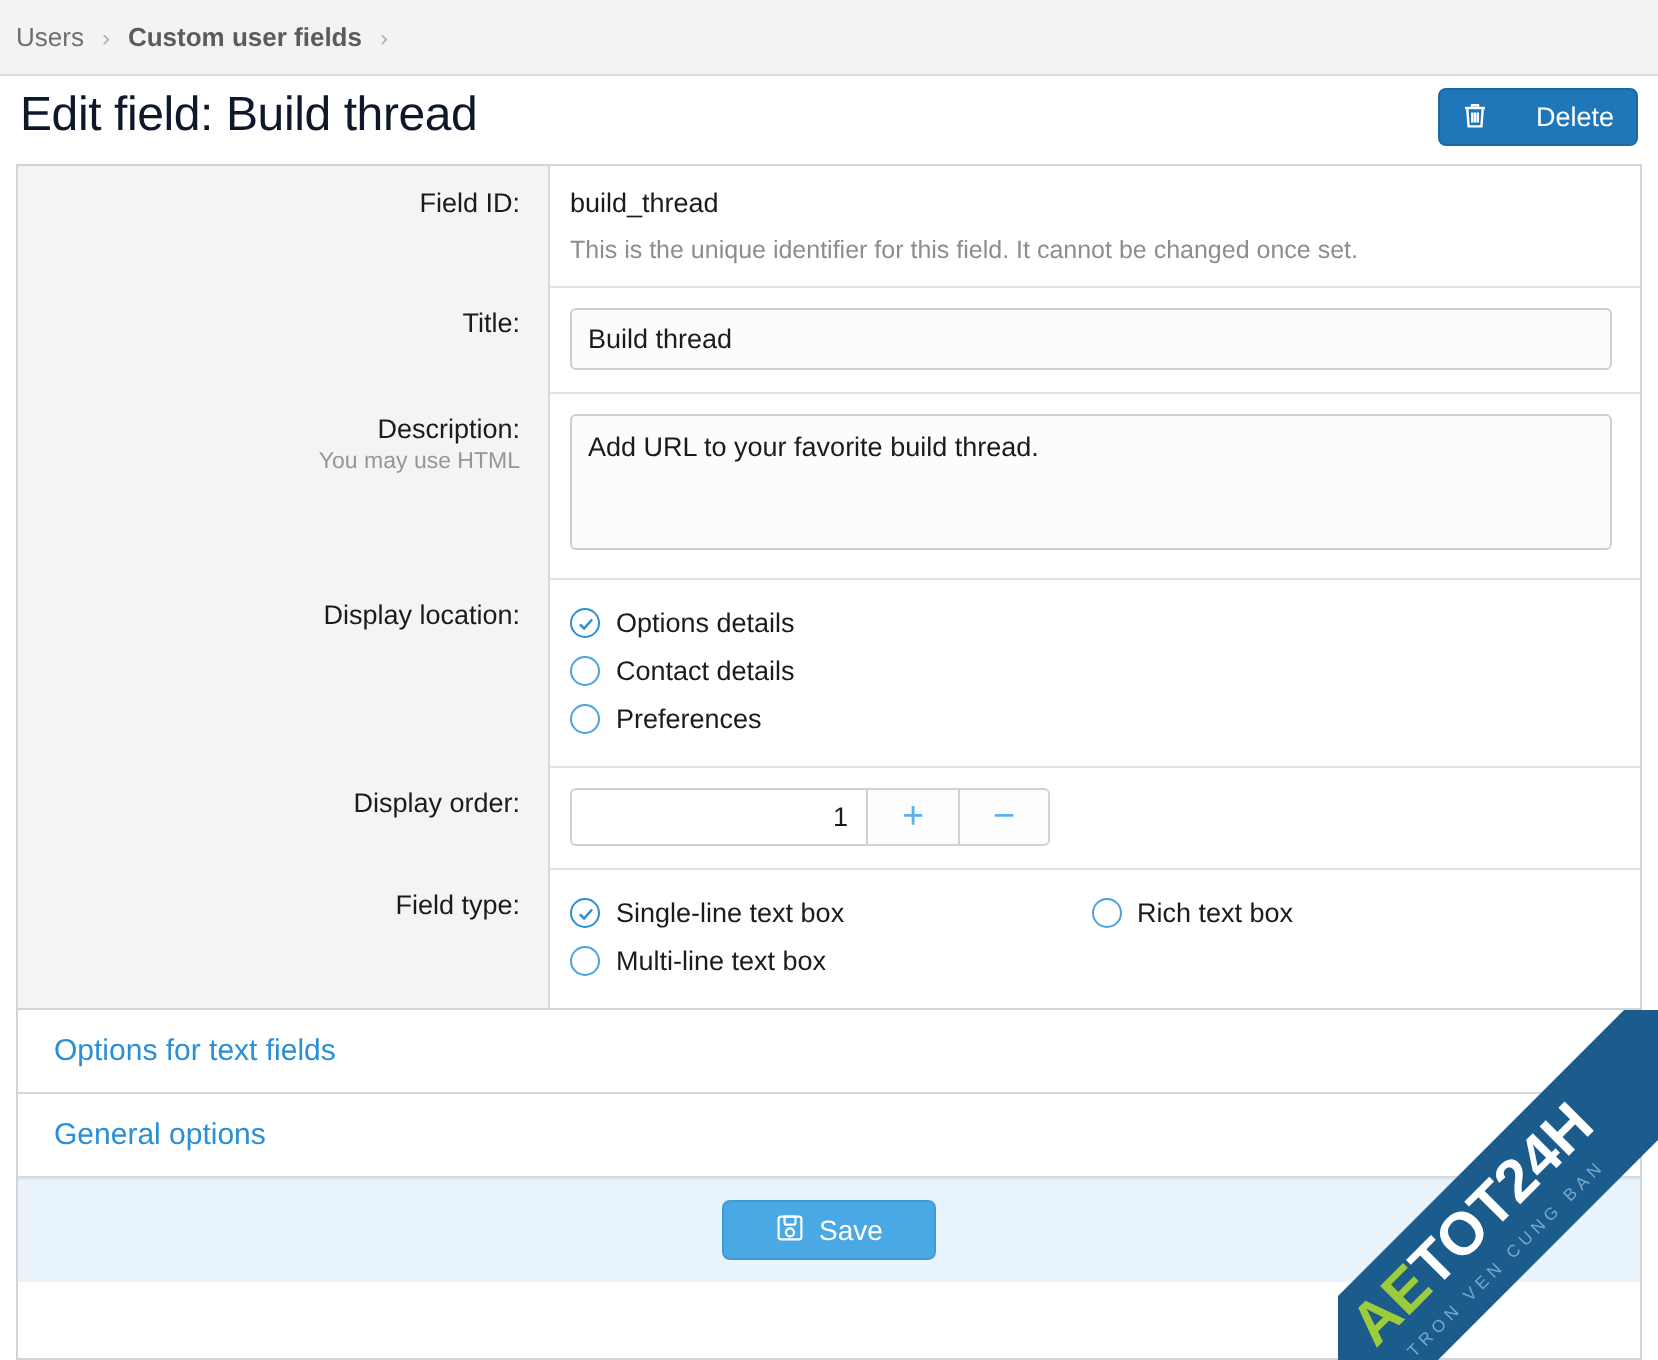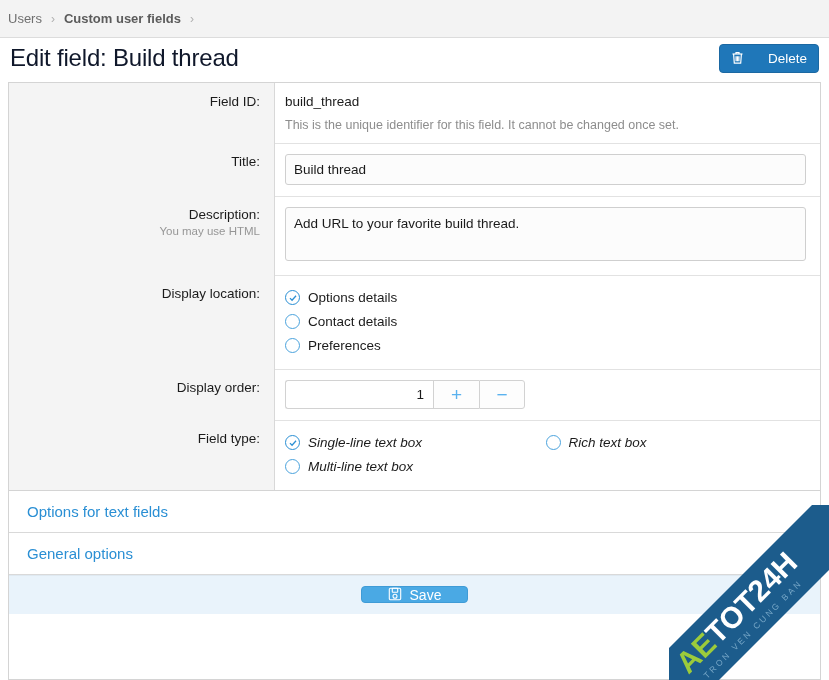--- a/index.html
+++ b/index.html
@@ -98,23 +98,23 @@
     width:100%;
     font-family:"Liberation Sans", sans-serif;
     font-size:13.5px;
     color:#1b1b1b;
     border:1px solid #cfcfcf;
     border-radius:3px;
     background:#fcfcfc;
     padding:7px 8px;
     outline:none;
   }
-  textarea.txt { height:54px; resize:none; line-height:1.35; }
-  
-  .radio-cols { display:flex;font-style:italic; }
+  textarea.txt { height:68px; resize:none; line-height:1.35; }
+  
+  .radio-cols { display:flex; }
   .radio-col { flex:0 0 50%; }
   .radio {
     display:flex; align-items:center; gap:8px;
     padding:4px 0 5px 0;
     cursor:pointer;
   }
   .radio .dot {
     width:15px; height:15px; border-radius:50%;
     border:1.6px solid #4ba3dd;
     background:#fff;
@@ -165,23 +165,23 @@
     padding:10px 0 11px 0;
     display:flex; justify-content:center;
     border-top:1px solid #dfe9f1;
   }
   .btn-save {
     background:#4aa9e4;
     border:1px solid #3f9bd6;
     border-radius:4px;
     color:#fff;
     font-size:14px;
-    height:17px;
+    height:30px;
     padding:0 26px;
-    display:flex; align-items:flex-start; gap:8px;
+    display:flex; align-items:center; gap:8px;
     cursor:pointer;
   }
   .spacer { flex:1 1 auto; background:#fff; }
   
   .wm {
     position:absolute;
     right:-62px; bottom:34px;
     width:300px; height:58px;
     background:#1c5c8c;
     transform:rotate(-45deg);

